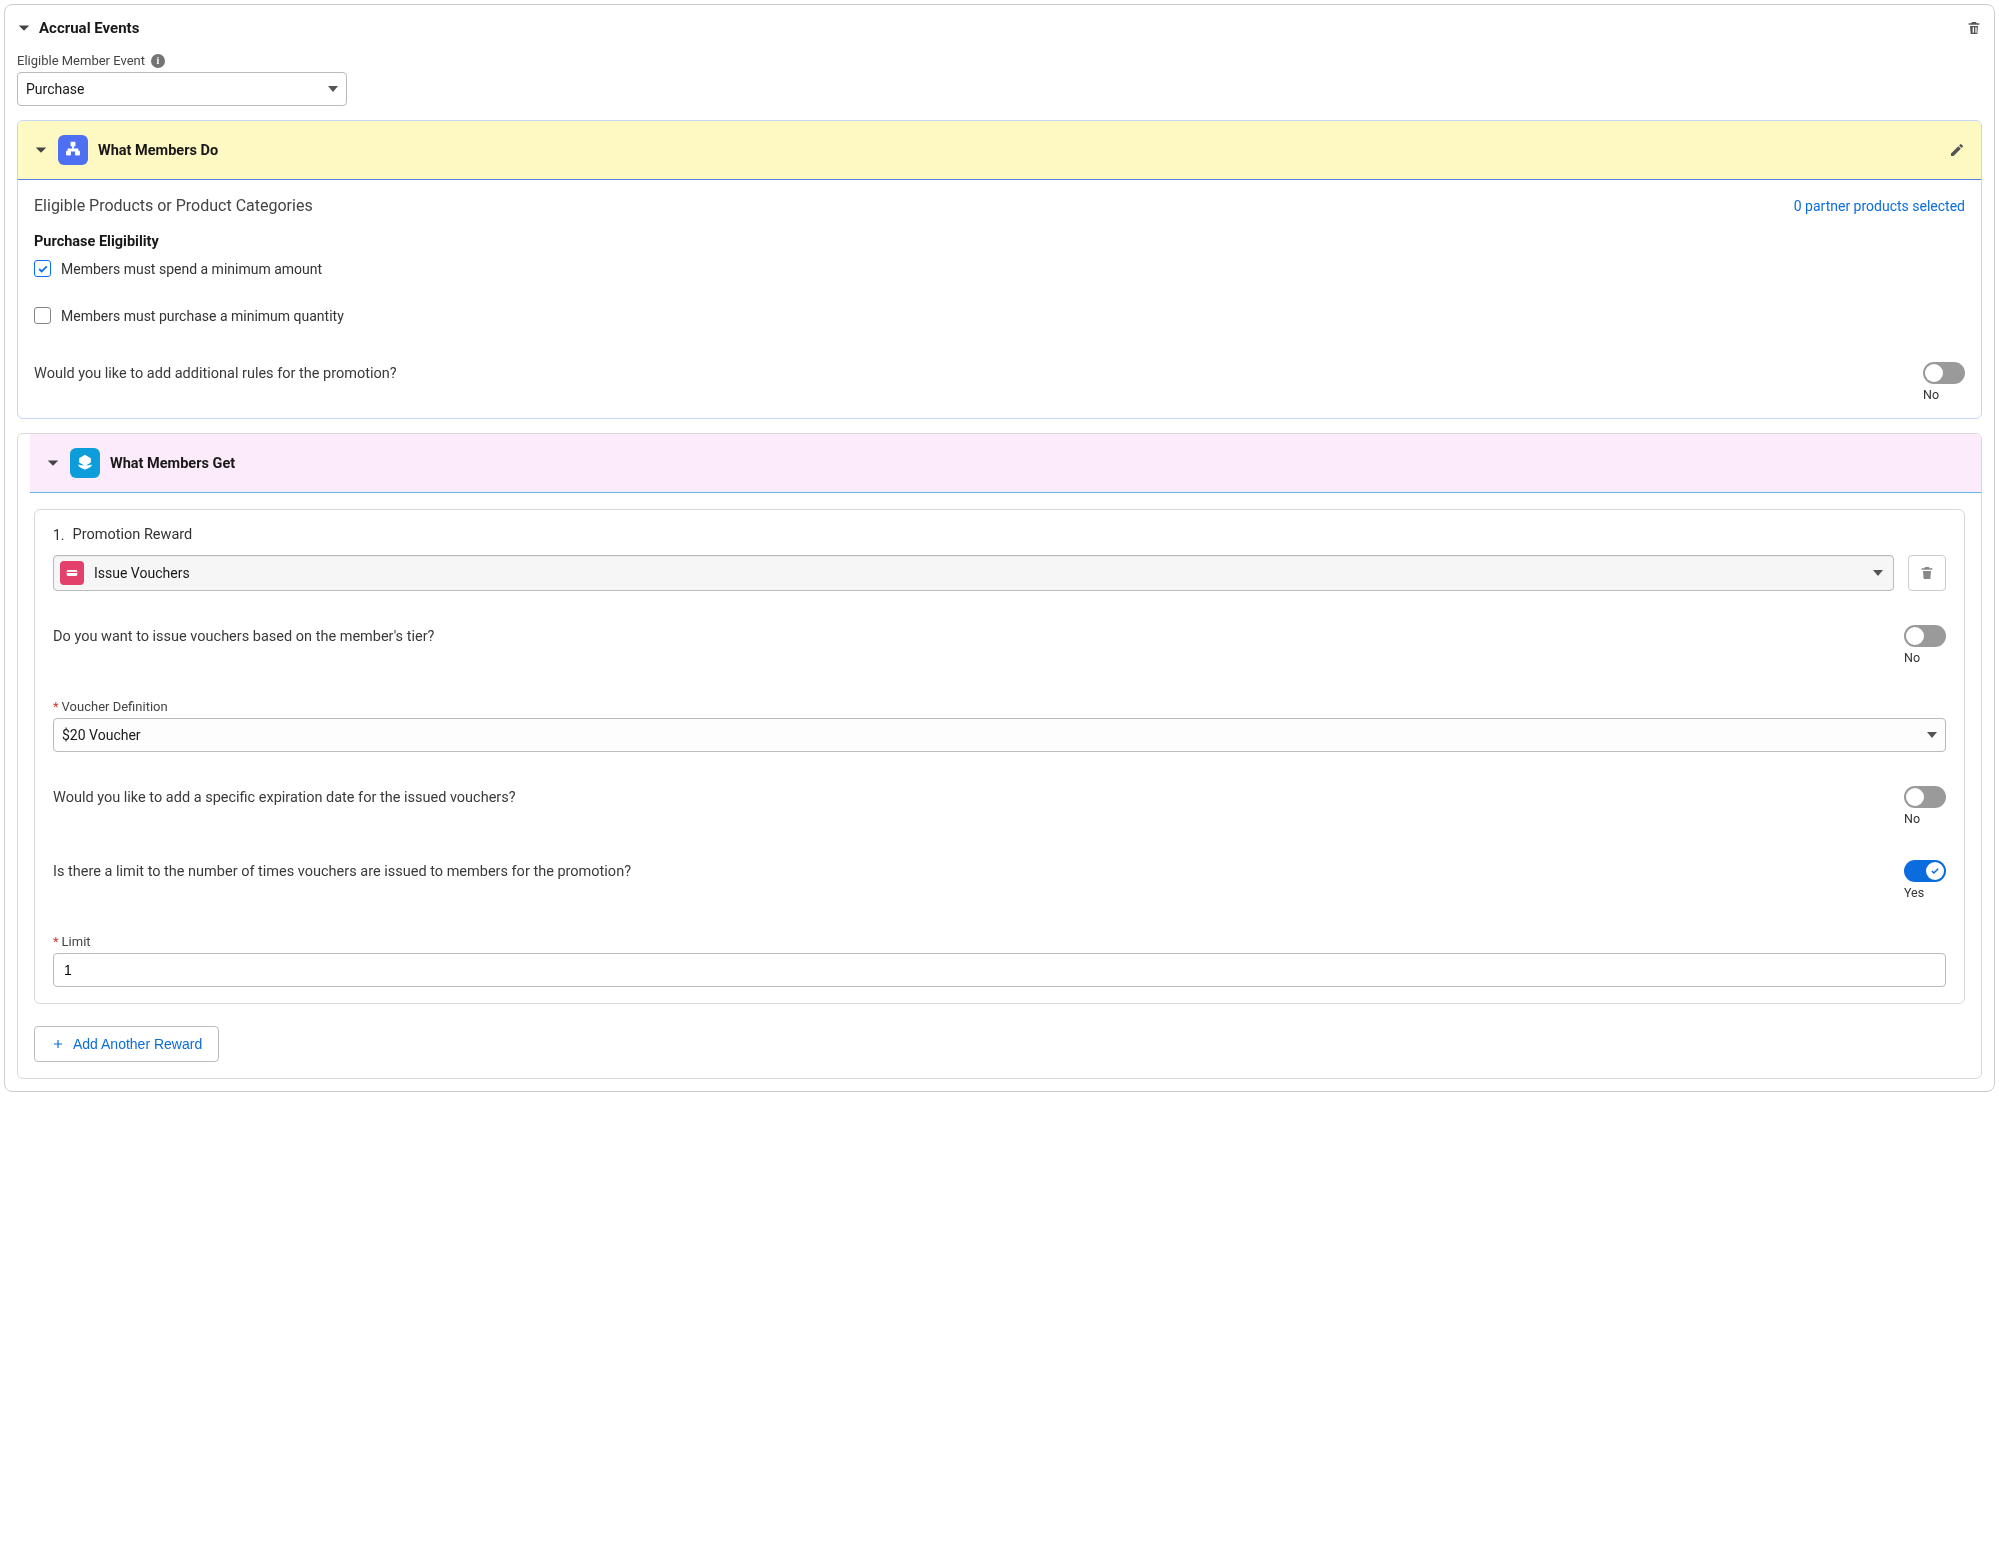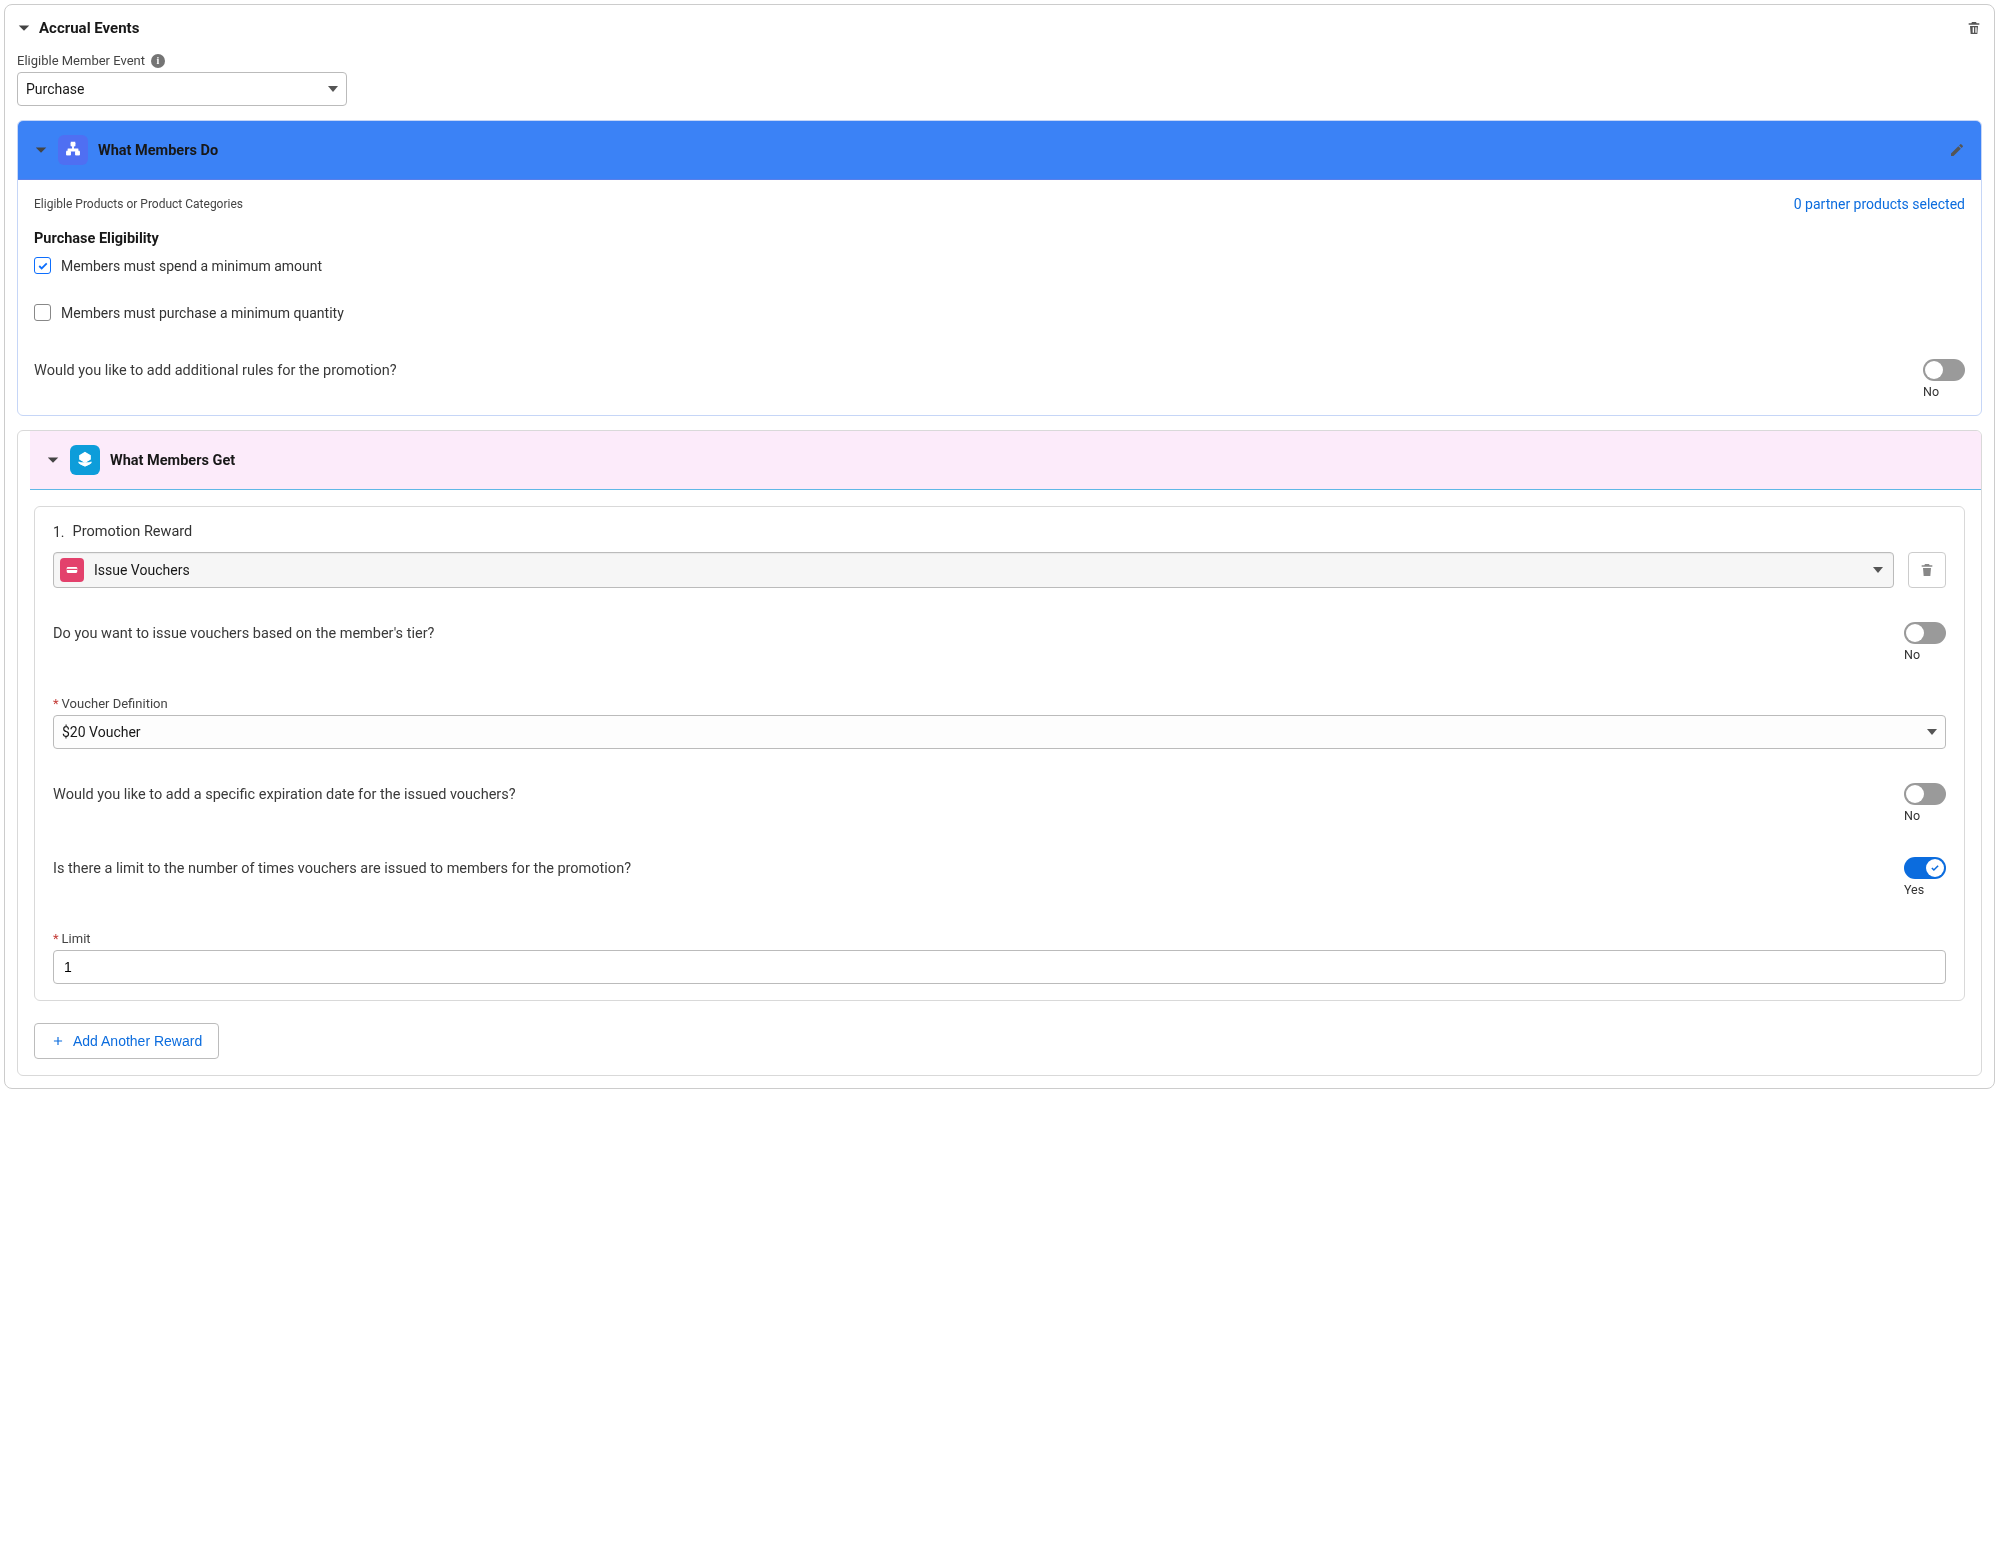--- a/index.html
+++ b/index.html
@@ -58,39 +58,39 @@
     border:1px solid #d9d9d9; border-radius:6px; margin-top:14px;
     overflow:hidden;
   }
   .panel.blue { border-color:#c6d6f7; }
   .panel.pink { border-color:#d9d9d9; }
   .panel-header {
     display:flex; align-items:center; justify-content:space-between;
     padding:14px 16px;
   }
   .panel.blue .panel-header {
-    background:#3b82f6;
+    background:#fef9c3;
     border-bottom:1px solid #5a7fe8;
   }
   .panel.pink .panel-header {
     background:#fcebfa;
     border-bottom:1px solid #5fb8e6;
     margin-left:12px;
   }
   .panel-left { display:flex; align-items:center; gap:10px; }
   .panel-icon {
     width:30px; height:30px; border-radius:6px; display:flex; align-items:center; justify-content:center;
   }
   .panel-icon.blue1 { background:#4f6ff2; color:#fff; }
   .panel-icon.blue2 { background:#0d9dda; color:#fff; }
   .panel-title { font-weight:700; font-size:14.5px; }
   .panel-body { padding:16px; }
   
   .eligible-row { display:flex; justify-content:space-between; align-items:center; margin-bottom:18px; }
-  .eligible-label { color:#444; font-size:12px; }
+  .eligible-label { color:#444; font-size:16px; }
   .partner-link { color:#0b6cde; font-size:14px; text-decoration:none; }
   .subheading { font-weight:700; font-size:14.5px; margin-bottom:10px; }
   
   .chk-row { display:flex; align-items:center; gap:10px; margin-bottom:10px; font-size:14px; color:#333; }
   .chk {
     width:17px; height:17px; border:1px solid #888; border-radius:3px; display:flex; align-items:center; justify-content:center;
     cursor:pointer; background:#fff;
   }
   .chk.checked { border-color:#0d6efd; }
   .chk.checked svg { color:#0d6efd; }

